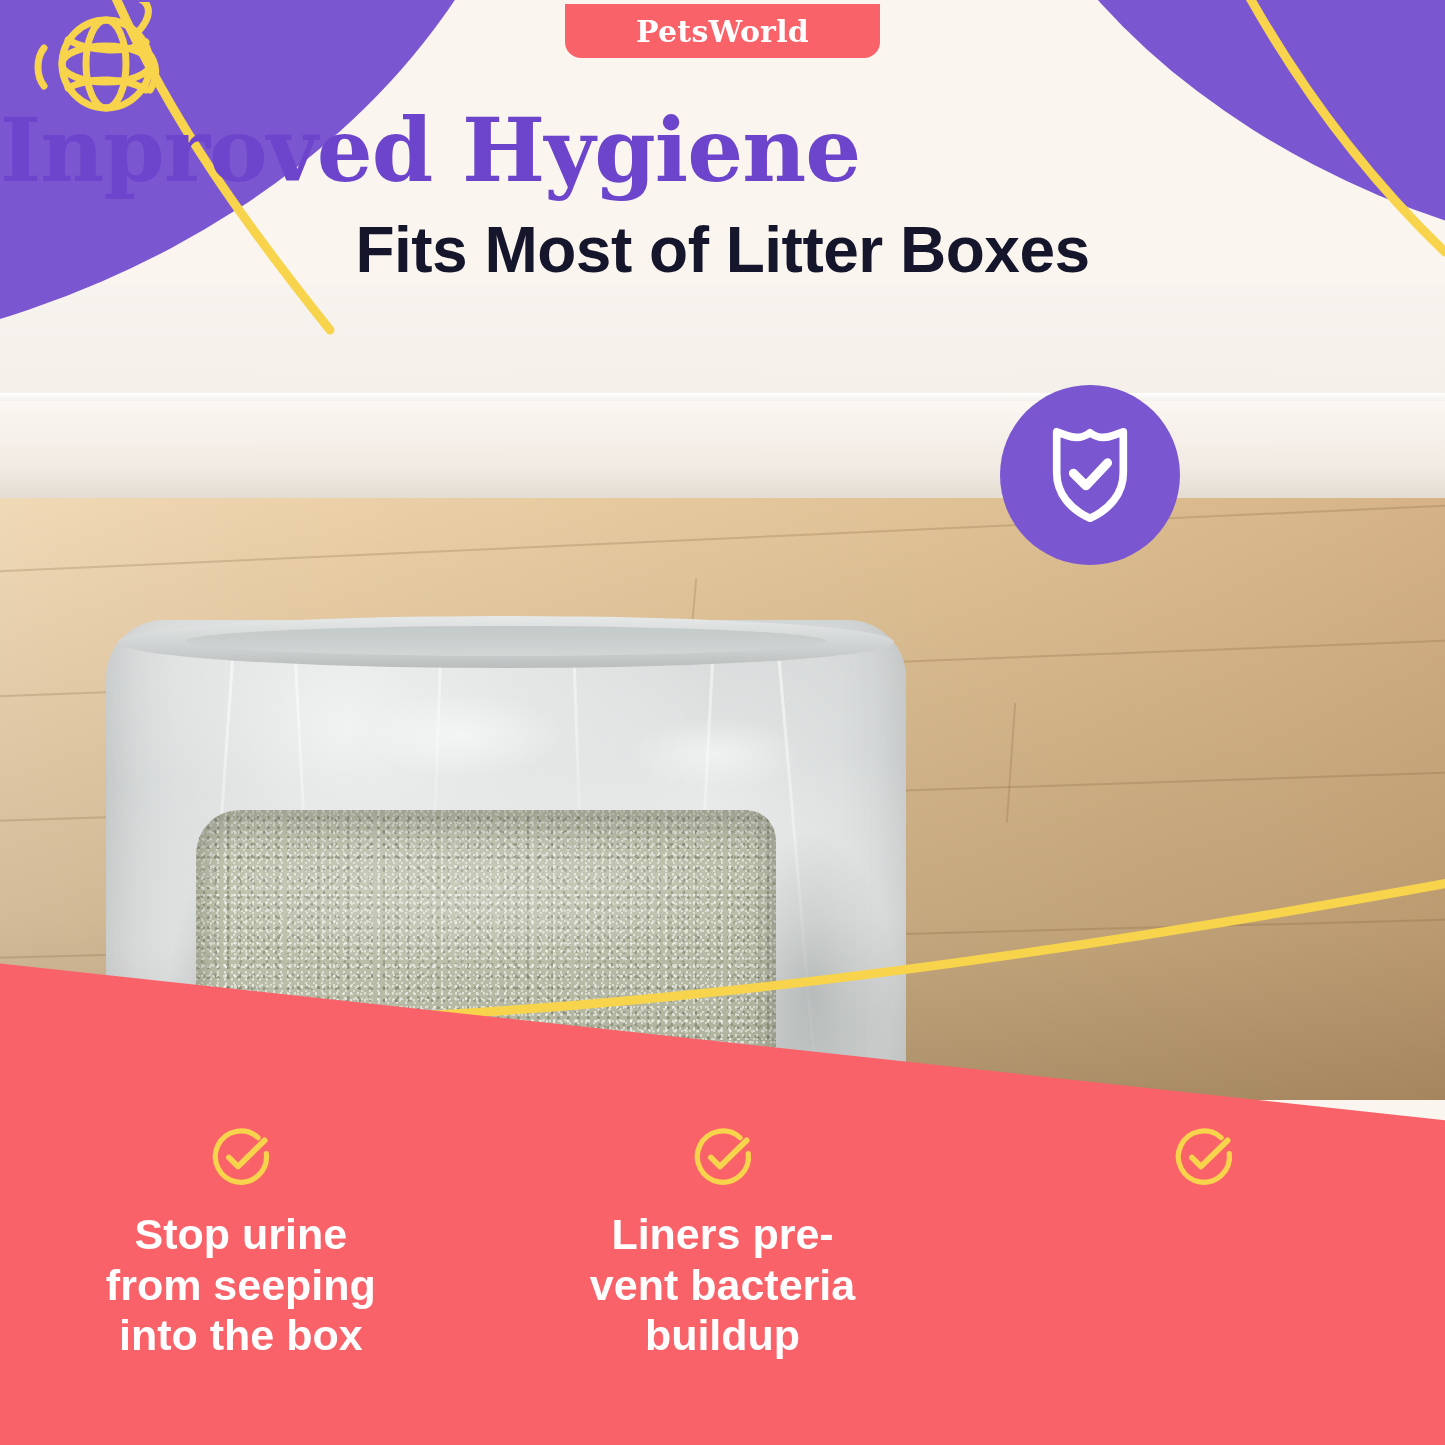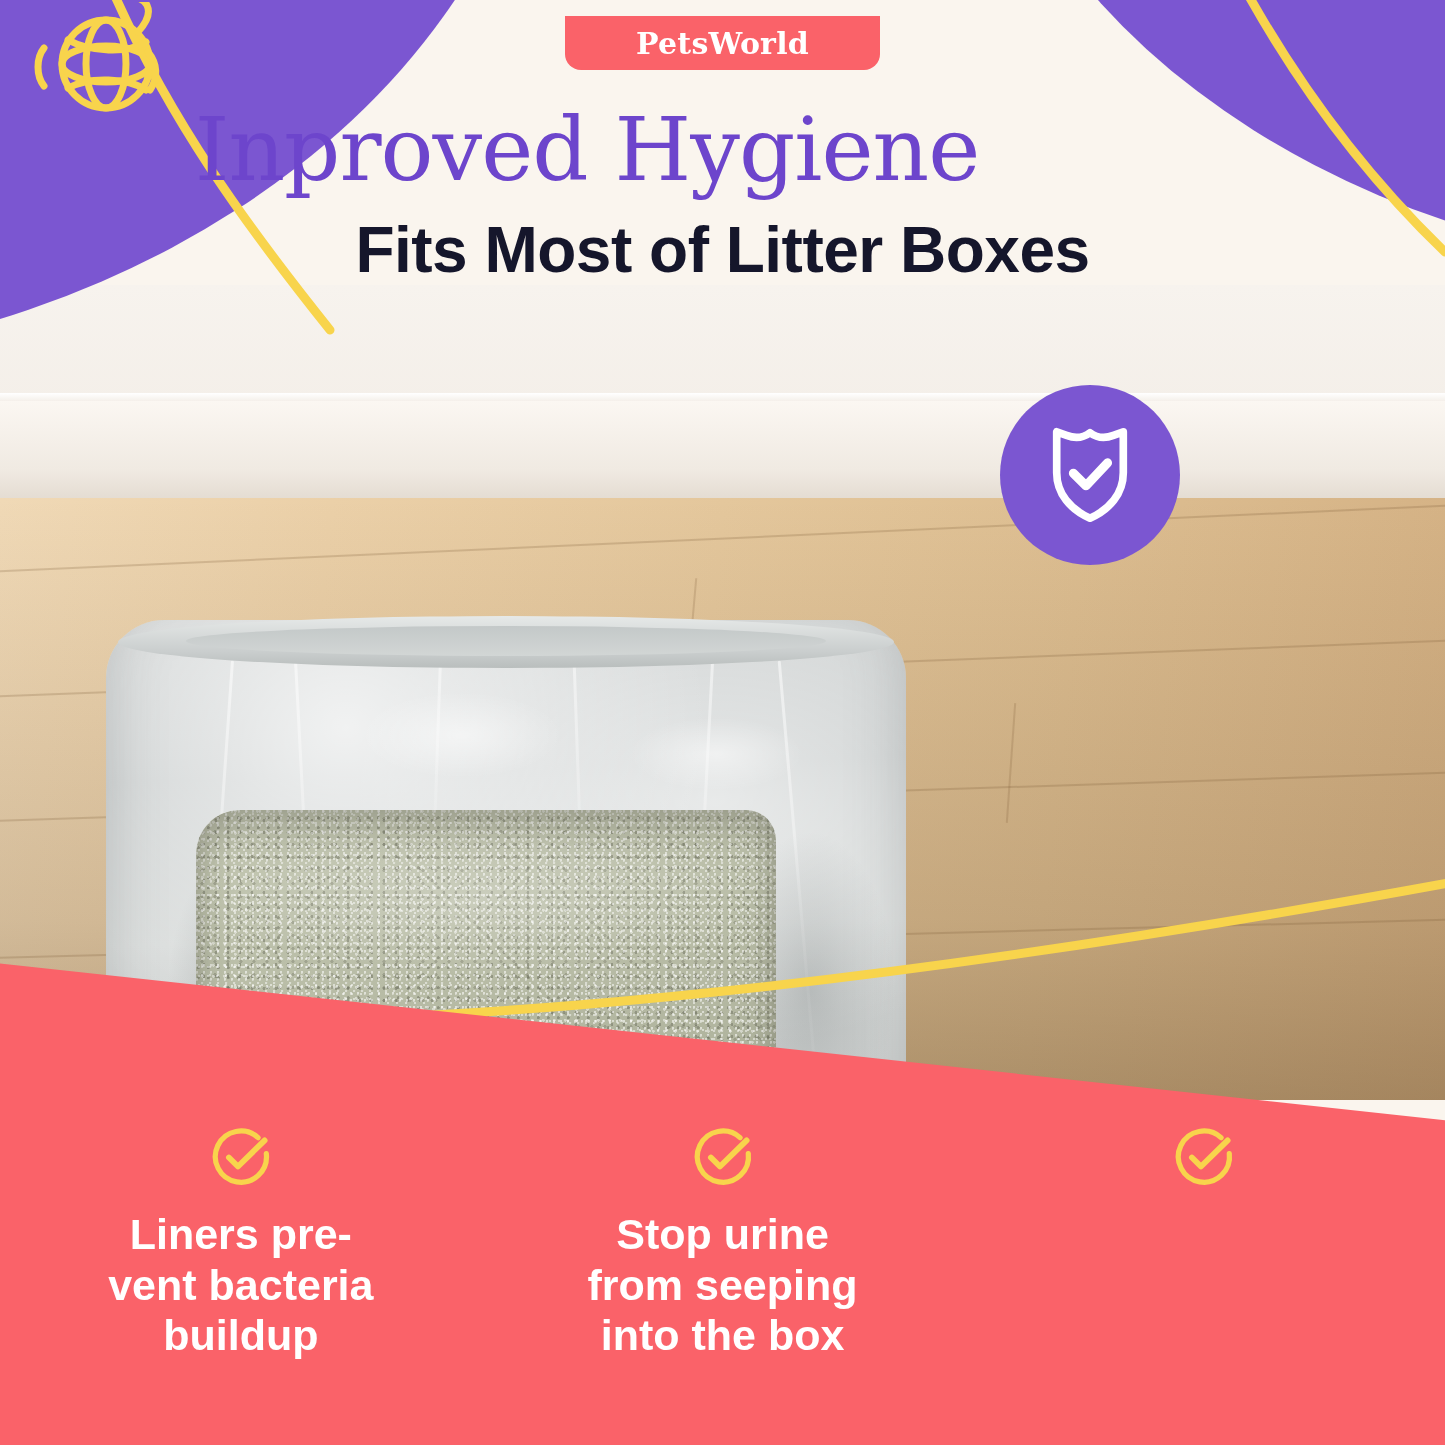--- a/index.html
+++ b/index.html
@@ -126,35 +126,35 @@
     transform:rotate(6deg);
   }
 
   .coral-bottom {
     position:absolute; left:0; bottom:0; width:1445px; height:560px;
     background:#FA6269;
     clip-path:polygon(0 14%, 100% 42%, 100% 100%, 0 100%);
   }
 
   .logo-badge {
-    position:absolute; left:565px; top:16px; width:315px; height:54px;
+    position:absolute; left:565px; top:4px; width:315px; height:54px;
     background:#FA6269;
     border-radius:0 0 16px 16px;
     display:flex; align-items:center; justify-content:center;
   }
   .logo-text {
     font-family:"DejaVu Serif", serif;
     font-weight:700; font-size:30px; color:#FFFFFF; letter-spacing:.2px;
   }
 
   
   .headline {
-    position:absolute; left:0; top:106px; width:1174px; text-align:center;
+    position:absolute; left:0; top:106px; width:1174px; text-align:left;
     font-family:"DejaVu Serif", serif;
-    font-weight:400; font-size:88px; line-height:1;
+    font-weight:700; font-size:88px; line-height:1;
     color:#6D45CC; letter-spacing:-1px;
   }
   .subhead {
     position:absolute; left:0; top:218px; width:1445px; text-align:center;
     font-family:"Liberation Sans", sans-serif;
     font-weight:700; font-size:64px; line-height:1;
     color:#15162B; letter-spacing:-.5px;
   }
 
   
@@ -265,33 +265,33 @@
     </svg>
   </div>
 
   <div class="features">
 
     <div class="feature">
       <svg class="feature-icon" width="66" height="66" viewBox="0 0 24 24">
         <path d="M21.2 10.4 A9.3 9.3 0 1 1 18.2 4.6" fill="none" stroke="#F8D44C" stroke-width="1.9" stroke-linecap="round"></path>
         <path d="M7.6 11.8 L10.9 15.1 L20.6 5.6" fill="none" stroke="#F8D44C" stroke-width="2.1" stroke-linecap="round" stroke-linejoin="round"></path>
       </svg>
-      <div class="feature-text">Liners pre-
-vent bacteria
-buildup</div>
+      <div class="feature-text">Stop urine
+from seeping
+into the box</div>
     </div>
 
     <div class="feature">
       <svg class="feature-icon" width="66" height="66" viewBox="0 0 24 24">
         <path d="M21.2 10.4 A9.3 9.3 0 1 1 18.2 4.6" fill="none" stroke="#F8D44C" stroke-width="1.9" stroke-linecap="round"></path>
         <path d="M7.6 11.8 L10.9 15.1 L20.6 5.6" fill="none" stroke="#F8D44C" stroke-width="2.1" stroke-linecap="round" stroke-linejoin="round"></path>
       </svg>
-      <div class="feature-text">Stop urine
-from seeping
-into the box</div>
+      <div class="feature-text">Liners pre-
+vent bacteria
+buildup</div>
     </div>
 
     <div class="feature">
       <svg class="feature-icon" width="66" height="66" viewBox="0 0 24 24">
         <path d="M21.2 10.4 A9.3 9.3 0 1 1 18.2 4.6" fill="none" stroke="#F8D44C" stroke-width="1.9" stroke-linecap="round"></path>
         <path d="M7.6 11.8 L10.9 15.1 L20.6 5.6" fill="none" stroke="#F8D44C" stroke-width="2.1" stroke-linecap="round" stroke-linejoin="round"></path>
       </svg>
     </div>
 
   </div>

